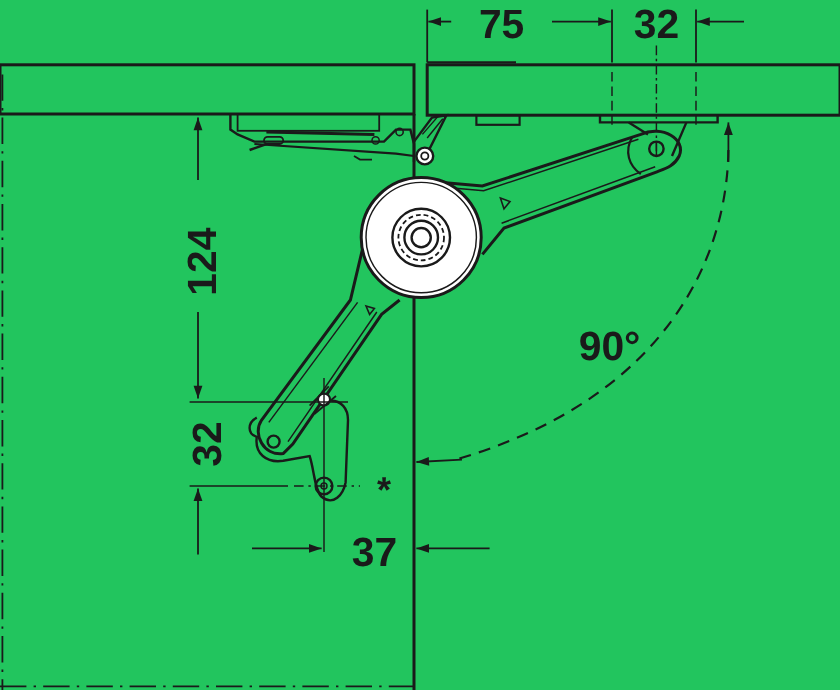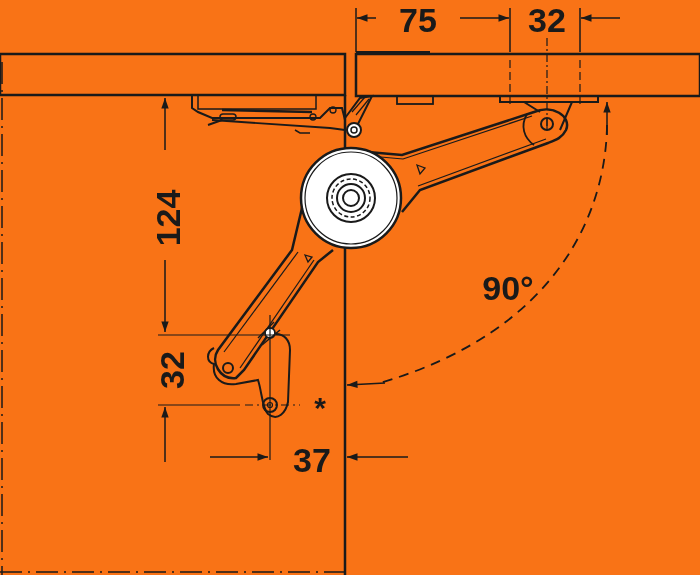--- a/index.html
+++ b/index.html
@@ -1,16 +1,16 @@
 <!DOCTYPE html>
 <html><head>
 <meta charset="utf-8">
 <style>
   html, body { margin: 0; padding: 0; background: #ffffff; }
-  #canvas { position: relative; width: 700px; height: 575px; overflow: hidden; background: #f97316; }
+  #canvas { position: relative; width: 700px; height: 575px; overflow: hidden; background: #22c55e; }
   svg { position: absolute; left: 0; top: 0; }
   .dimtext { font-family: "Liberation Sans", sans-serif; font-weight: bold; fill: #1a1a1a; }
   .ln { stroke: #1a1a1a; fill: none; }
   .fillw { fill: #ffffff; stroke: #1a1a1a; }
 </style>
 </head>
 <body>
 
 <div id="canvas">
 <svg width="700" height="575" viewBox="0 0 700 575" xmlns="http://www.w3.org/2000/svg">

